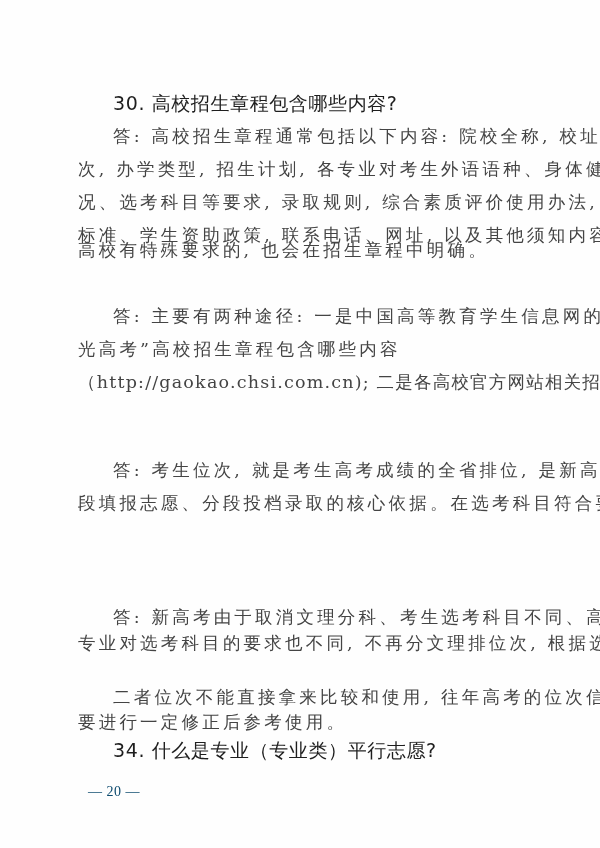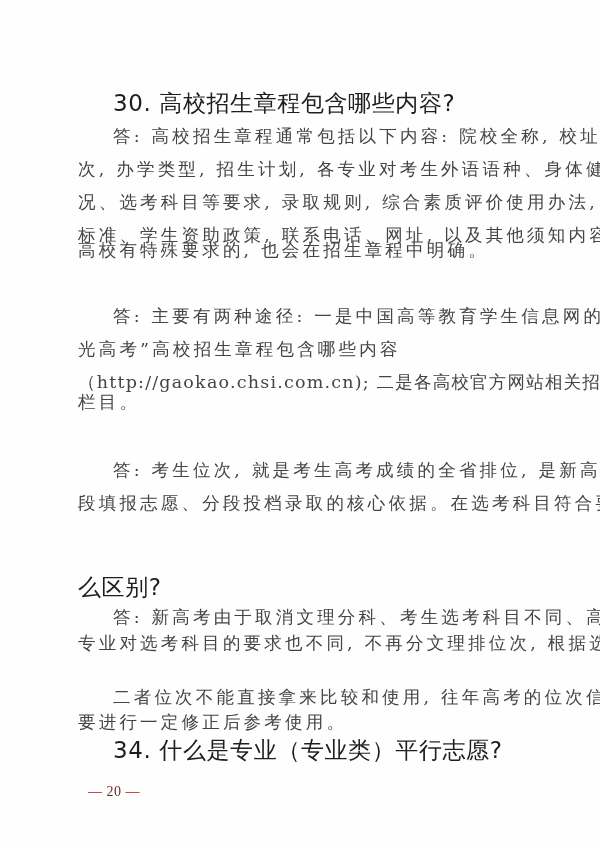--- a/index.html
+++ b/index.html
@@ -3,46 +3,44 @@
   <meta charset="utf-8">
   <style>
     html, body { margin: 0; padding: 0; background: #ffffff; }
     body { width: 600px; height: 848px; position: relative; overflow: hidden;
            font-family: "DejaVu Serif", "Liberation Serif", serif; color: #3a3a3a; }
     .page { position: absolute; left: 0; top: 0; width: 600px; height: 848px; background: #fefefe; }
     .line { position: absolute; left: 78px; width: 448px; font-size: 17.5px; line-height: 20px;
             white-space: nowrap; letter-spacing: 3.2px; }
     .indent { left: 113px; }
     .q { font-family: "DejaVu Sans", "Liberation Sans", sans-serif; color: #1e1e1e;
-         letter-spacing: 0.6px; font-size: 23px; }
+         letter-spacing: 0.6px; font-size: 19px; }
     .a { color: #444444; }
     .footer { position: absolute; left: 88px; top: 784px; font-size: 14px;
-              font-family: "Liberation Serif", "DejaVu Serif", serif; color: #7f1d1d; letter-spacing: 0.5px; }
+              font-family: "Liberation Serif", "DejaVu Serif", serif; color: #0c4a6e; letter-spacing: 0.5px; }
   </style>
 </head>
 <body>
 
 <div class="page">
 
   <div class="line indent q" style="top:93px">30. 高校招生章程包含哪些内容?</div>
   <div class="line indent a" style="top:126px">答: 高校招生章程通常包括以下内容: 院校全称, 校址, 层</div>
   <div class="line a" style="top:159px">次, 办学类型, 招生计划, 各专业对考生外语语种、身体健康状</div>
   <div class="line a" style="top:192px">况、选考科目等要求, 录取规则, 综合素质评价使用办法, 学费</div>
   <div class="line a" style="top:225px">标准、学生资助政策, 联系电话、网址, 以及其他须知内容等。</div>
   <div class="line a" style="top:240px; top:240px">高校有特殊要求的, 也会在招生章程中明确。</div>
 
   <div class="line indent a" style="top:306px">答: 主要有两种途径: 一是中国高等教育学生信息网的“阳</div>
   <div class="line a" style="top:339px">光高考”高校招生章程包含哪些内容</div>
   <div class="line a" style="top:372px; letter-spacing:1.2px">（http://gaokao.chsi.com.cn); 二是各高校官方网站相关招生</div>
-  <div class="line a" style="top:392px">栏目。</div>
 
   <div class="line indent a" style="top:460px">答: 考生位次, 就是考生高考成绩的全省排位, 是新高考分</div>
   <div class="line a" style="top:493px">段填报志愿、分段投档录取的核心依据。在选考科目符合要求的</div>
 
-  <div class="line q" style="top:577px">么区别?</div>
   <div class="line indent a" style="top:607px">答: 新高考由于取消文理分科、考生选考科目不同、高校和</div>
   <div class="line a" style="top:633px">专业对选考科目的要求也不同, 不再分文理排位次, 根据选科不</div>
   <div class="line indent a" style="top:687px">二者位次不能直接拿来比较和使用, 往年高考的位次信息需</div>
   <div class="line a" style="top:712px">要进行一定修正后参考使用。</div>
 
   <div class="line indent q" style="top:740px">34. 什么是专业（专业类）平行志愿?</div>
 
   <div class="footer">— 20 —</div>
 </div>
 

